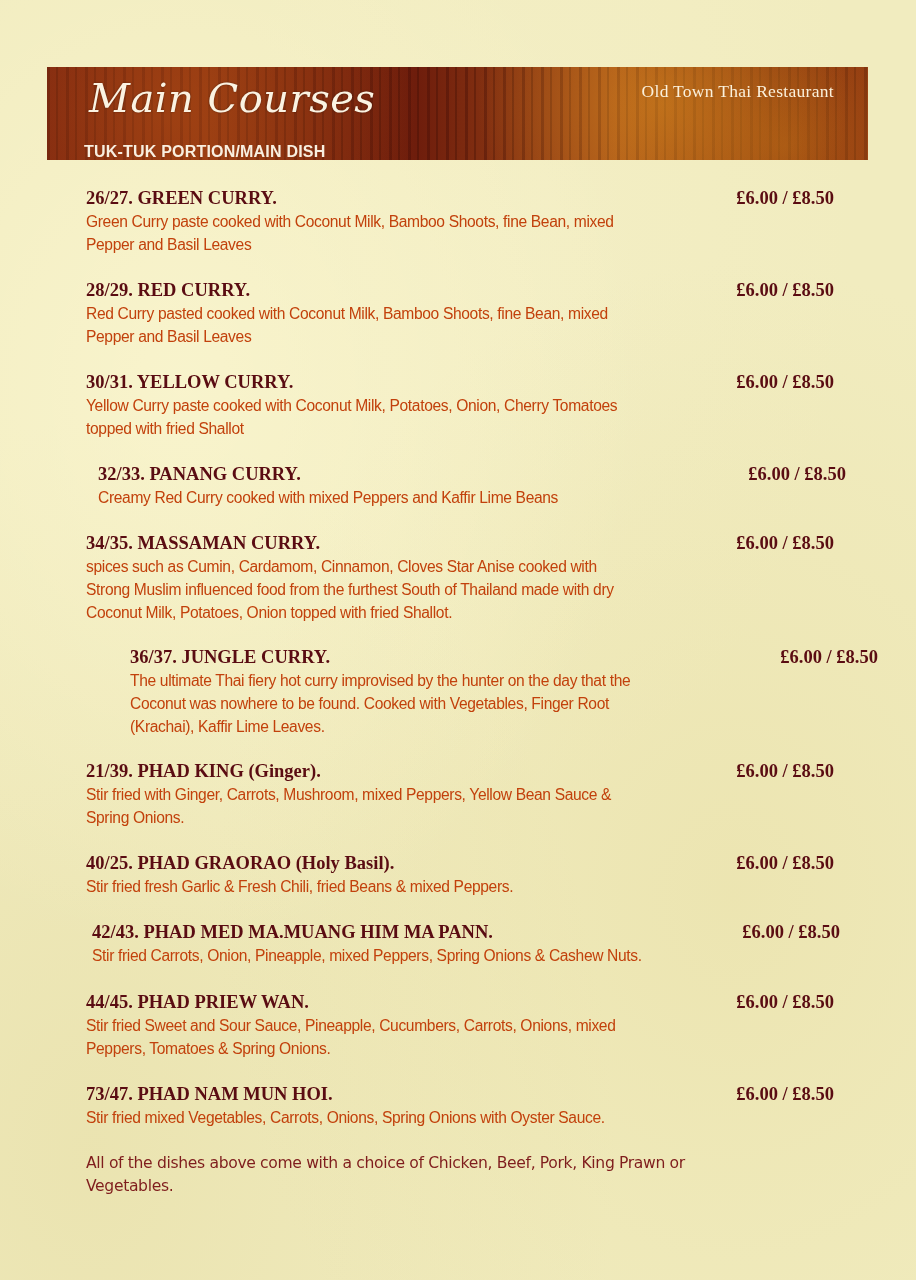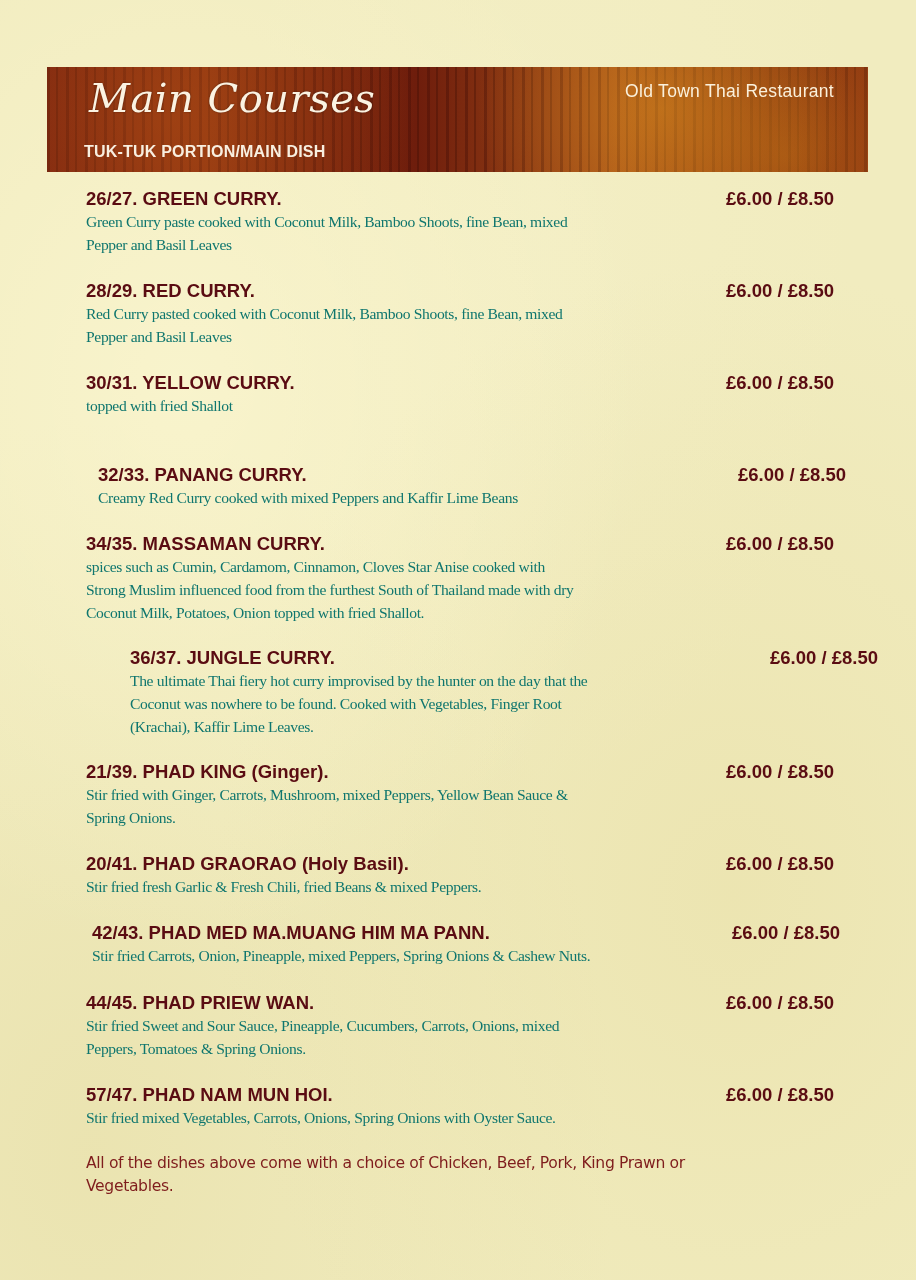--- a/index.html
+++ b/index.html
@@ -8,21 +8,21 @@
     background: #f1ecbf;
     background-image:
       radial-gradient(ellipse at 20% 30%, rgba(255,250,215,0.55) 0%, rgba(255,250,215,0) 45%),
       radial-gradient(ellipse at 80% 70%, rgba(230,220,160,0.45) 0%, rgba(230,220,160,0) 50%),
       radial-gradient(ellipse at 60% 15%, rgba(245,240,200,0.5) 0%, rgba(245,240,200,0) 40%),
       radial-gradient(ellipse at 10% 90%, rgba(225,215,155,0.4) 0%, rgba(225,215,155,0) 45%);
     position: relative;
     font-family: "DejaVu Sans", sans-serif;
   }
   .banner {
-    position: absolute; left: 47px; top: 67px; width: 821px; height: 105px;
+    position: absolute; left: 47px; top: 67px; width: 821px; height: 93px;
     background:
       radial-gradient(circle at 75% 40%, rgba(215,140,30,0.55) 0%, rgba(215,140,30,0) 30%),
       radial-gradient(circle at 90% 85%, rgba(200,120,20,0.5) 0%, rgba(200,120,20,0) 25%),
       radial-gradient(circle at 15% 50%, rgba(180,80,20,0.5) 0%, rgba(180,80,20,0) 35%),
       repeating-linear-gradient(90deg, rgba(60,10,5,0.35) 0px, rgba(60,10,5,0.35) 3px, rgba(0,0,0,0) 3px, rgba(0,0,0,0) 9px, rgba(40,5,0,0.25) 9px, rgba(40,5,0,0.25) 11px, rgba(0,0,0,0) 11px, rgba(0,0,0,0) 19px),
       linear-gradient(90deg, #7a2410 0%, #8c3412 20%, #6e1d0c 45%, #a8521a 70%, #7d2a10 88%, #8a3212 100%);
     overflow: hidden;
   }
   .banner-title {
     position: absolute; left: 42px; top: 8px;
@@ -30,35 +30,35 @@
     font-size: 40px; color: #fbf3e2; letter-spacing: 0.5px;
     text-shadow: 0 0 2px rgba(0,0,0,0.4);
   }
   .banner-sub {
     position: absolute; left: 37px; top: 76px;
     font-family: "Liberation Sans", sans-serif; font-weight: bold;
     font-size: 16px; color: #f8efe0; letter-spacing: 0.2px;
   }
   .banner-restaurant {
     position: absolute; right: 34px; top: 14px;
-    font-family: Liberation Sans, sans-serif; font-weight: 300;
+    font-family: Liberation Serif, serif; font-weight: 300;
     font-size: 17.5px; color: #fbf1dc; letter-spacing: 0.3px; margin-left: 43px;
   }
   .menu {
     position: absolute; left: 86px; top: 187px; width: 748px;
   }
   .item { margin: 0; }
   .item-head {
     display: flex; justify-content: space-between; align-items: center;
-    font-family: Liberation Sans, sans-serif; font-weight: bold;
+    font-family: Liberation Serif, serif; font-weight: bold;
     font-size: 18.5px; color: #5a0c12; line-height: 23px;
   }
   .item-desc {
-    font-family: Liberation Serif, serif; font-size: 15.6px;
-    color: #0f766e; line-height: 23px; letter-spacing: -0.35px;
+    font-family: Liberation Sans, sans-serif; font-size: 15.6px;
+    color: #c2410c; line-height: 23px; letter-spacing: -0.35px;
   }
   .note {
     font-family: "DejaVu Sans", sans-serif; font-size: 15.6px;
     color: #7f1d1d; line-height: 23px; letter-spacing: -0.35px;
     position: absolute; left: 86px; top: 1152px; width: 740px;
   }
 </style>
 </head>
 <body>
 
@@ -86,20 +86,21 @@
       </div>
     <div class="item-desc">Red Curry pasted cooked with Coconut Milk, Bamboo Shoots, fine Bean, mixed</div>
     <div class="item-desc">Pepper and Basil Leaves</div>
   </div>
 
   <div class="item" style="position:absolute; top:184px; left:0; width:748px;">
     <div class="item-head">
         <span>30/31. YELLOW CURRY.</span>
         <span>£6.00 / £8.50</span>
       </div>
+    <div class="item-desc">Yellow Curry paste cooked with Coconut Milk, Potatoes, Onion, Cherry Tomatoes</div>
     <div class="item-desc">topped with fried Shallot</div>
   </div>
 
   <div class="item" style="position:absolute; top:276px; left:0; width:748px;margin-left:12px;">
     <div class="item-head">
         <span>32/33. PANANG CURRY.</span>
         <span>£6.00 / £8.50</span>
       </div>
     <div class="item-desc">Creamy Red Curry cooked with mixed Peppers and Kaffir Lime Beans</div>
   </div>
@@ -128,21 +129,21 @@
     <div class="item-head">
         <span>21/39. PHAD KING (Ginger).</span>
         <span>£6.00 / £8.50</span>
       </div>
     <div class="item-desc">Stir fried with Ginger, Carrots, Mushroom, mixed Peppers, Yellow Bean Sauce &amp;</div>
     <div class="item-desc">Spring Onions.</div>
   </div>
 
   <div class="item" style="position:absolute; top:665px; left:0; width:748px;">
     <div class="item-head">
-        <span>20/41. PHAD GRAORAO (Holy Basil).</span>
+        <span>40/25. PHAD GRAORAO (Holy Basil).</span>
         <span>£6.00 / £8.50</span>
       </div>
     <div class="item-desc">Stir fried fresh Garlic &amp; Fresh Chili, fried Beans &amp; mixed Peppers.</div>
   </div>
 
   <div class="item" style="position:absolute; top:734px; left:6px; width:748px;">
     <div class="item-head">
         <span>42/43. PHAD MED MA.MUANG HIM MA PANN.</span>
         <span>£6.00 / £8.50</span>
       </div>
@@ -153,21 +154,21 @@
     <div class="item-head">
         <span>44/45. PHAD PRIEW WAN.</span>
         <span>£6.00 / £8.50</span>
       </div>
     <div class="item-desc">Stir fried Sweet and Sour Sauce, Pineapple, Cucumbers, Carrots, Onions, mixed</div>
     <div class="item-desc">Peppers, Tomatoes &amp; Spring Onions.</div>
   </div>
 
   <div class="item" style="position:absolute; top:896px; left:0; width:748px;">
     <div class="item-head">
-        <span>57/47. PHAD NAM MUN HOI.</span>
+        <span>73/47. PHAD NAM MUN HOI.</span>
         <span>£6.00 / £8.50</span>
       </div>
     <div class="item-desc">Stir fried mixed Vegetables, Carrots, Onions, Spring Onions with Oyster Sauce.</div>
   </div>
 </div>
 
 <div class="note">
   <div>All of the dishes above come with a choice of Chicken, Beef, Pork, King Prawn or</div>
   <div>Vegetables.</div>
 </div>

